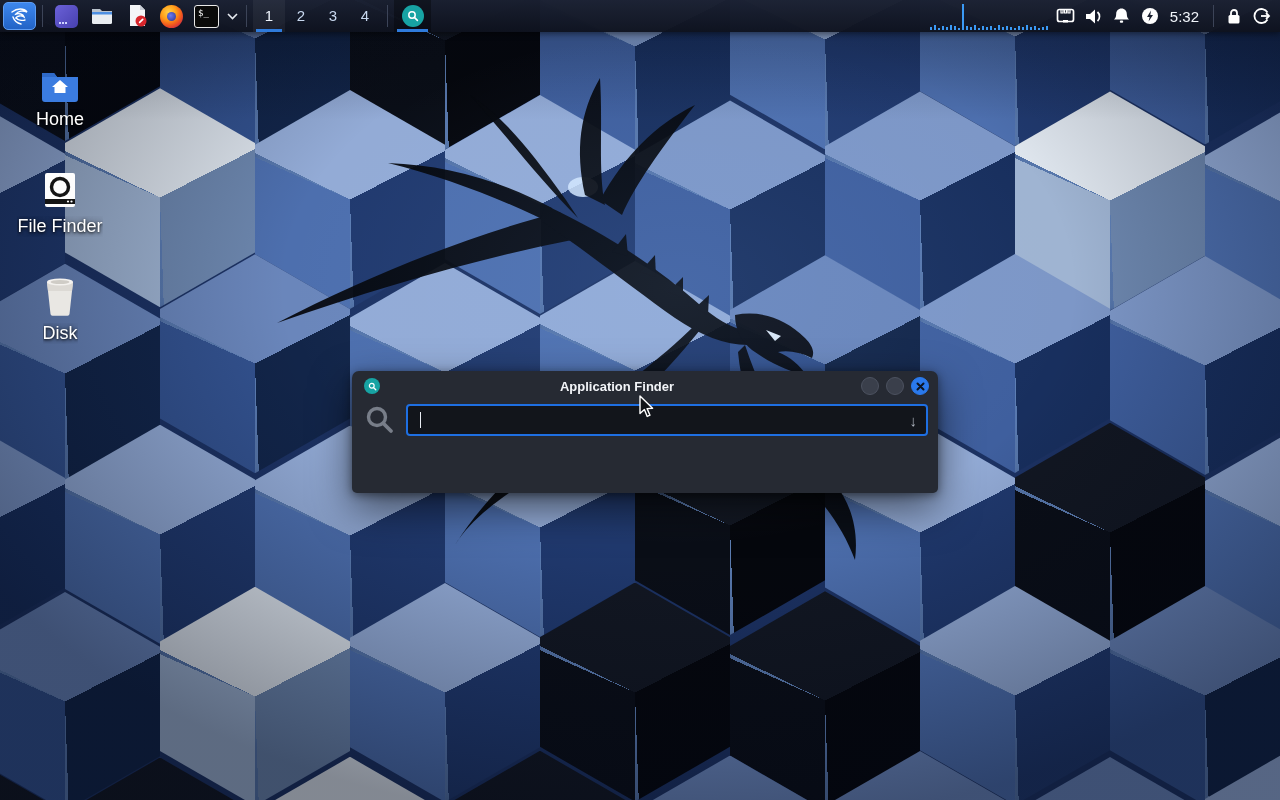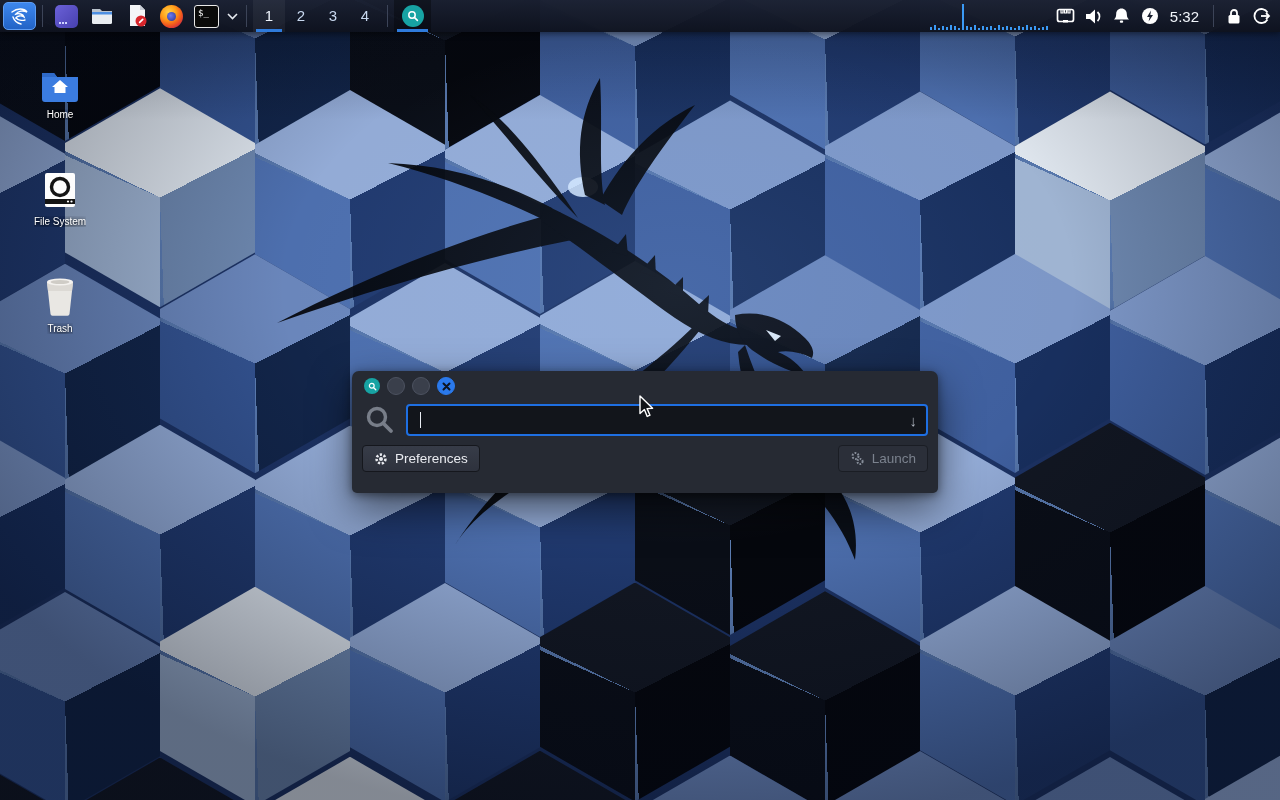--- a/index.html
+++ b/index.html
@@ -49,21 +49,21 @@
   .tray { margin-left:auto; display:flex; align-items:center; height:16px; }
   #cpu-graph { width:124px; height:32px; display:flex; align-items:flex-end; gap:2px; padding:0 2px 2px 2px; }
   .cpu-bar { width:2px; background:#3b9af5; flex:0 0 auto; }
   .tray-ic { width:28px; height:32px; display:flex; align-items:center; justify-content:center; flex:0 0 auto; }
   .clock { font-size:15px; color:#f0f4fa; margin:0 8px 0 6px; }
 
   
   .dicons { position:absolute; left:12px; top:56px; width:96px; z-index:10; }
   .dicon { height:107px; display:flex; flex-direction:column; align-items:center; }
   .dicon .ic { height:46px; display:flex; align-items:flex-end; justify-content:center; }
-  .dicon .lbl { margin-top:7px; font-size:10px; color:#fff; white-space:nowrap; max-width:112px; overflow:hidden;
+  .dicon .lbl { margin-top:7px; font-size:18px; color:#fff; white-space:nowrap; max-width:112px; overflow:hidden;
     text-shadow:0 1px 3px rgba(0,0,0,.95), 0 0 7px rgba(0,0,0,.55); }
   .cd-faded { opacity:.55; }
 
   
   .finder { position:absolute; left:352px; top:371px; width:586px; height:122px; z-index:30;
     background:#262a33; border-radius:7px 7px 5px 5px;
     box-shadow:0 16px 40px rgba(0,0,0,.55), 0 2px 10px rgba(0,0,0,.45);
     display:flex; flex-direction:column; }
   .titlebar { height:30px; display:flex; align-items:center; padding:0 9px 0 12px; }
   .tb-title { flex:1; text-align:center; font-weight:bold; font-size:13px; color:#f2f4f8; }
@@ -312,43 +312,44 @@
     <div class="dicon">
       <div class="ic">
           <svg width="38" height="38" viewBox="0 0 38 38">
         <rect x="4" y="2" width="30" height="34" rx="2" fill="#fdfdfd"></rect>
         <circle cx="19" cy="16" r="8.5" fill="none" stroke="#141414" stroke-width="3.4"></circle>
         <rect x="4" y="28" width="30" height="5" fill="#141414"></rect>
         <circle cx="27" cy="30.5" r="1.1" fill="#fff"></circle>
         <circle cx="30.5" cy="30.5" r="1.1" fill="#fff"></circle>
       </svg>
         </div>
-      <div class="lbl">File System</div>
+      <div class="lbl">File Finder</div>
     </div>
     <div class="dicon">
       <div class="ic">
           <svg width="36" height="40" viewBox="0 0 36 40">
         <path d="M5,6 h26 l-3.5,32 a2,2 0 0 1 -2,1.8 H10.5 a2,2 0 0 1 -2,-1.8 Z" fill="#e9e7e3"></path>
         <path d="M5,6 h26 l-1,9 H6 Z" fill="#dcd9d4"></path>
         <ellipse cx="18" cy="6" rx="13" ry="3.4" fill="#f4f2ef"></ellipse>
         <ellipse cx="18" cy="6" rx="9.5" ry="2.1" fill="#cfccc6"></ellipse>
       </svg>
         </div>
-      <div class="lbl">Trash</div>
+      <div class="lbl">Disk</div>
     </div>
   </div>
 
   <div class="finder">
     <div class="titlebar">
       <div class="teal-circle" style="width:16px;height:16px">
         <svg width="9" height="9" viewBox="0 0 12 12">
           <circle cx="5" cy="5" r="3.2" fill="none" stroke="#fff" stroke-width="1.6"></circle>
           <line x1="7.6" y1="7.6" x2="10.4" y2="10.4" stroke="#fff" stroke-width="1.7" stroke-linecap="round"></line>
         </svg>
       </div>
+      <div class="tb-title">Application Finder</div>
       <div class="winbtn"></div>
       <div class="winbtn"></div>
       <div class="winbtn close">
         <svg width="9" height="9" viewBox="0 0 9 9">
           <path d="M1.5,1.5 L7.5,7.5 M7.5,1.5 L1.5,7.5" stroke="#0d1420" stroke-width="2" stroke-linecap="round"></path>
         </svg>
       </div>
     </div>
 
     <div class="frow">
@@ -356,35 +357,19 @@
         <circle cx="13" cy="13" r="8.5" fill="none" stroke="#787e89" stroke-width="3.4"></circle>
         <line x1="19.5" y1="19.5" x2="27" y2="27" stroke="#787e89" stroke-width="3.8" stroke-linecap="round"></line>
       </svg>
       <div class="search-wrap">
         <input type="text" value="" style="">
         <span class="caret"></span>
         <span class="dd-arrow">↓</span>
       </div>
     </div>
 
-    <div class="brow">
-      <div class="fbtn">
-        <svg width="14" height="14" viewBox="0 0 14 14">
-          <circle cx="7" cy="7" r="4.4" fill="none" stroke="#e9ebf0" stroke-width="2.6" stroke-dasharray="2.2 1.6"></circle>
-          <circle cx="7" cy="7" r="2" fill="#e9ebf0"></circle>
-        </svg>
-        <span>Preferences</span>
-      </div>
-      <div class="fbtn disabled">
-        <svg width="15" height="15" viewBox="0 0 15 15">
-          <circle cx="5.5" cy="5" r="3" fill="none" stroke="#868d99" stroke-width="2" stroke-dasharray="1.8 1.4"></circle>
-          <circle cx="10" cy="10.5" r="2.6" fill="none" stroke="#868d99" stroke-width="2" stroke-dasharray="1.6 1.3"></circle>
-        </svg>
-        <span>Launch</span>
-      </div>
-    </div>
   </div>
 
   <svg class="cursor" width="22" height="24" viewBox="0 0 22 24">
     <path d="M4,1 L4,18.5 L8.4,14.6 L11.2,21.4 L14,20.2 L11.1,13.6 L16.6,13.3 Z" fill="#101318" stroke="#fff" stroke-width="1.4" stroke-linejoin="round"></path>
   </svg>
 
 </div>
 
 </body></html>

